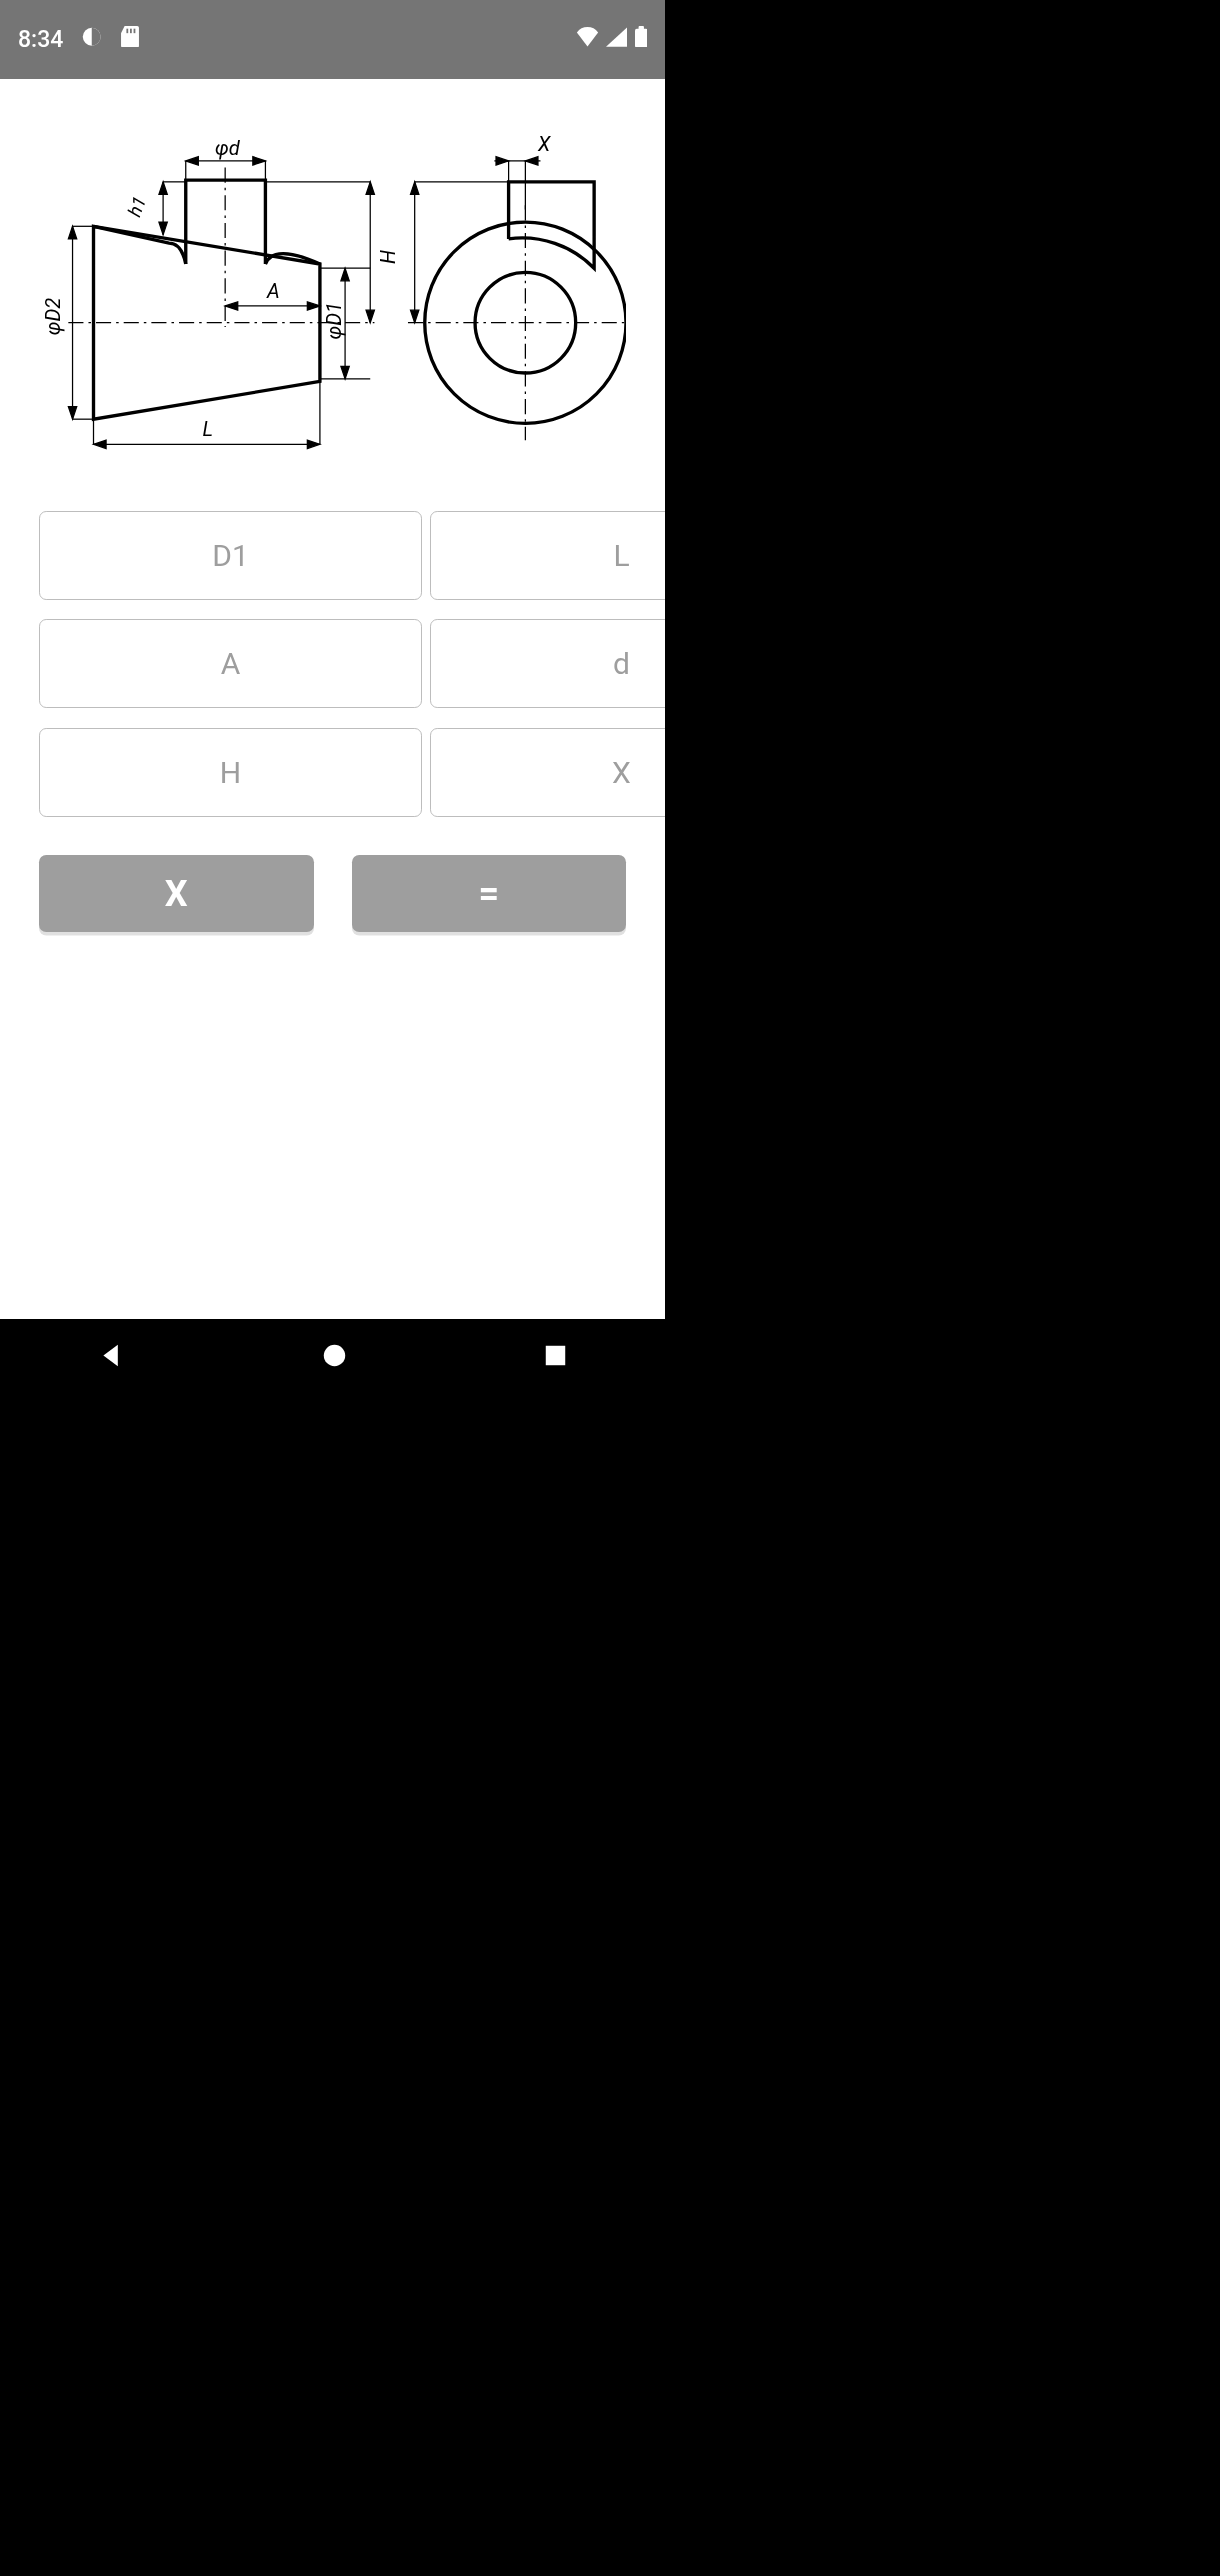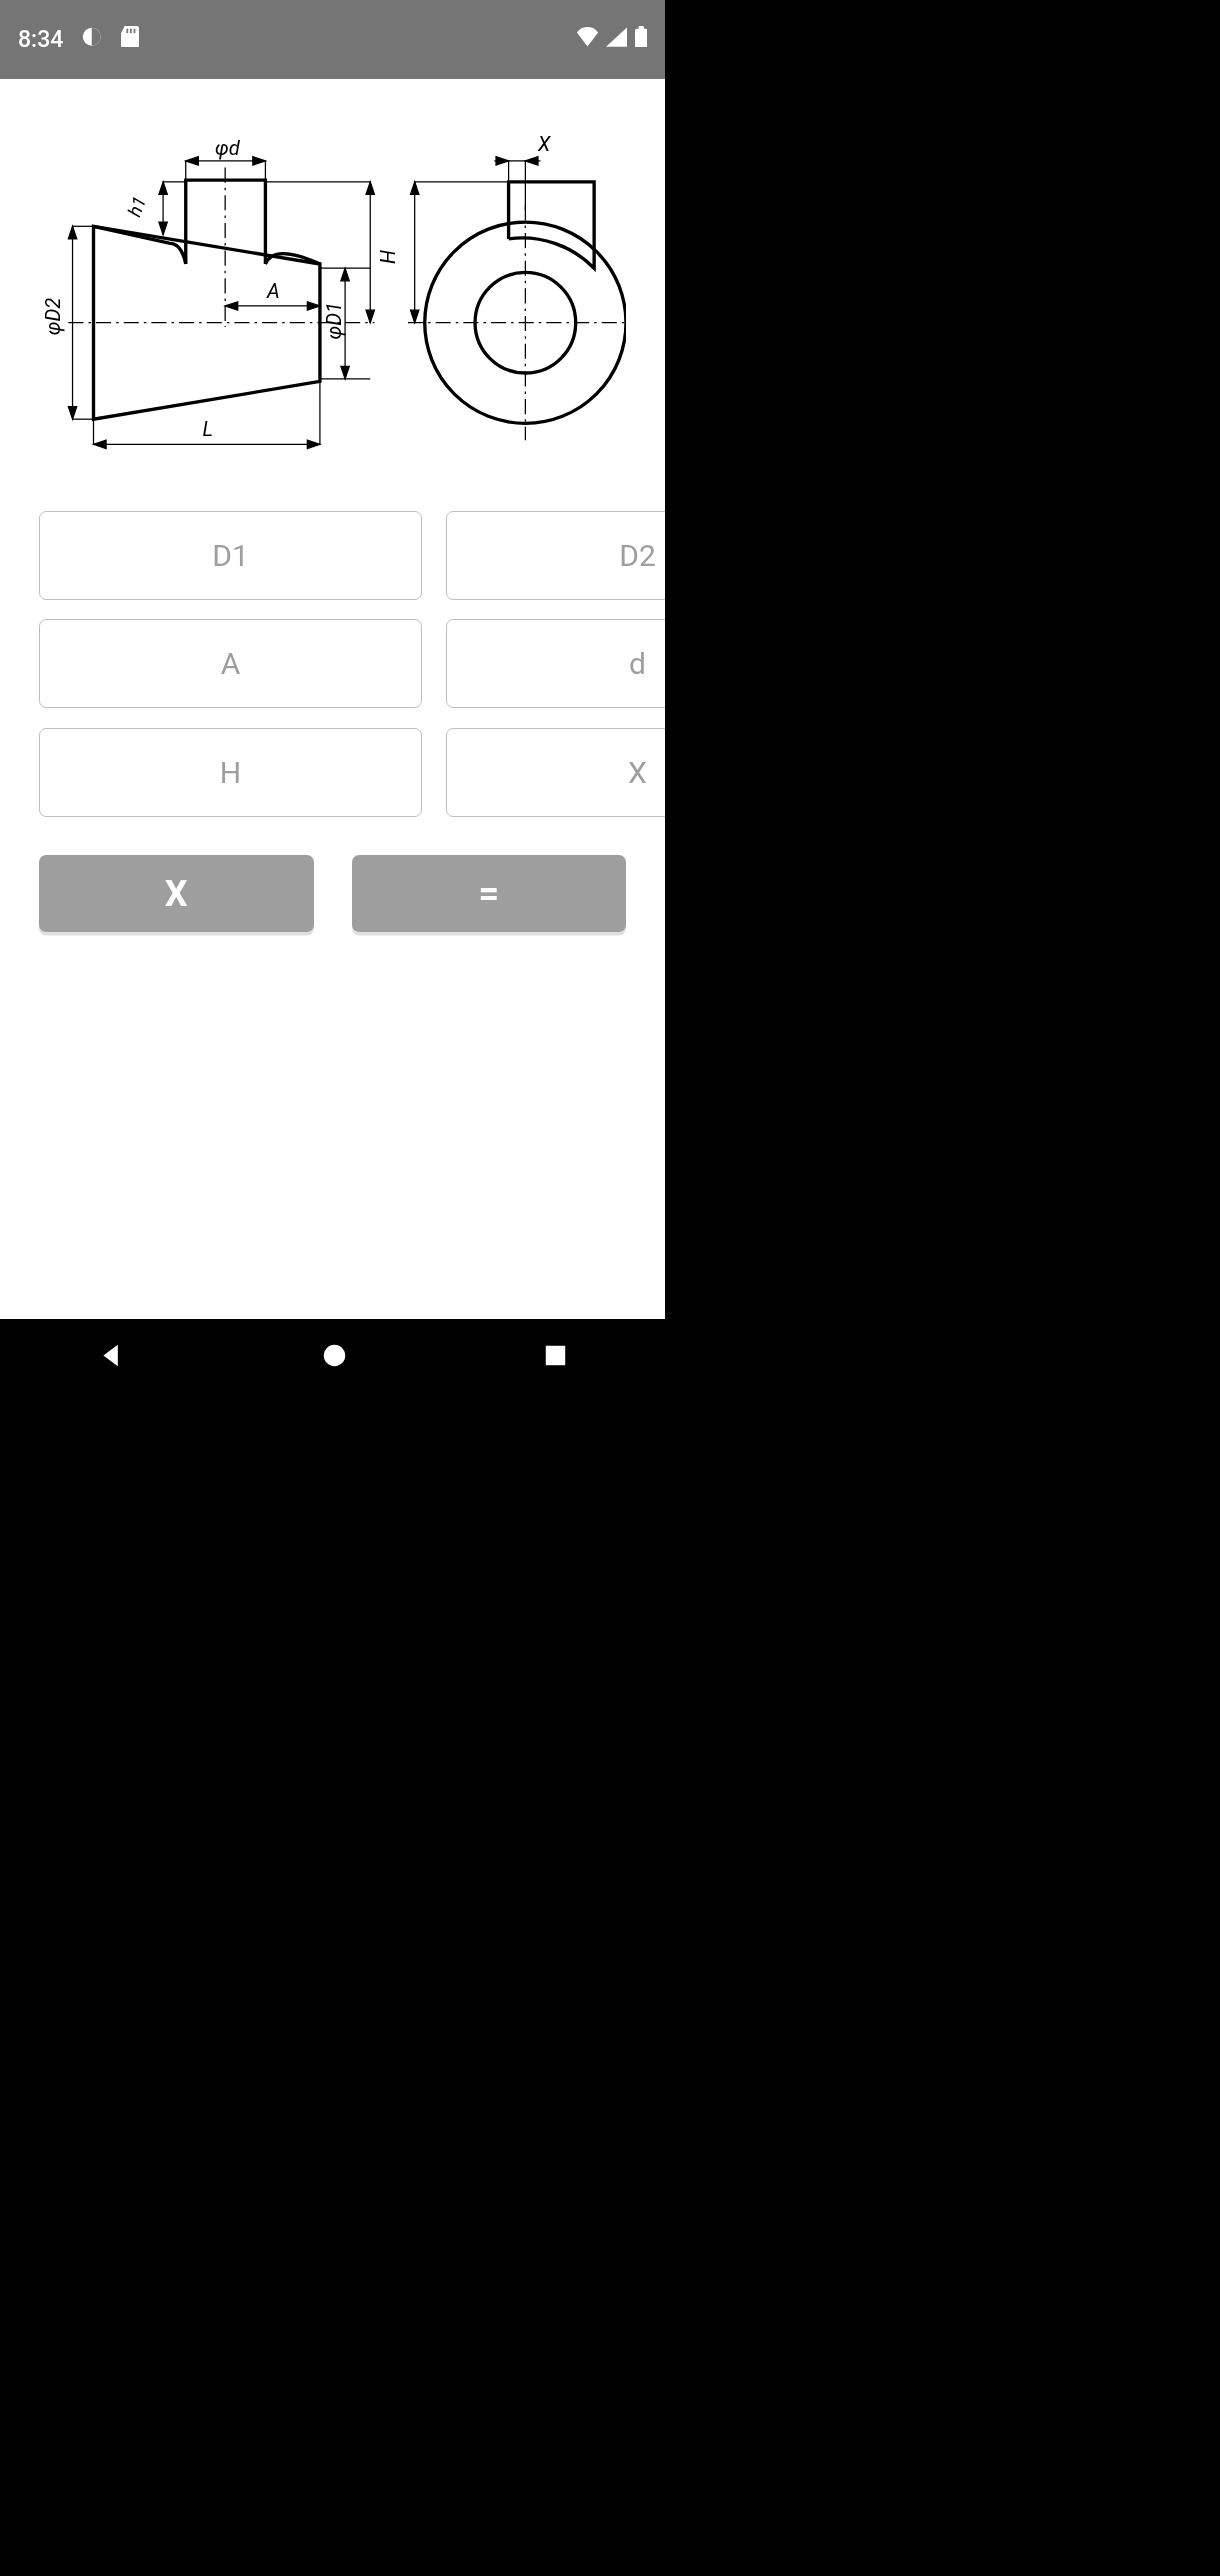--- a/index.html
+++ b/index.html
@@ -3,21 +3,21 @@
   <meta charset="utf-8">
   <style>
     * { margin:0; padding:0; box-sizing:border-box; font-family:Roboto,Arial,sans-serif; }
     html,body { width:665px; height:1394px; background:#000; }
     .screen { width:665px; height:1394px; background:#fff; position:relative; }
     .statusbar { width:100%; height:79px; background:#757575; color:#fff; display:flex; align-items:center; justify-content:space-between; padding:0 18px; font-size:23px; font-weight:500; }
     .status-left { display:flex; align-items:center; gap:18px; }
     .status-right { display:flex; align-items:center; gap:7.2px; }
     .content { padding:27px 39px 0; }
     .diagram-wrap { width:100%; height:385px; display:flex; justify-content:center; }
-    .row { display:flex; gap:24px; margin-top:19.7px; }
+    .row { display:flex; gap:8px; margin-top:19.7px; }
     .row:first-of-type { margin-top:54px; }
     .input { flex:1; height:89px; border:1.8px solid #bdbdbd; border-radius:7.2px; background:#fff; font-size:30px; color:#9e9e9e; text-align:center; outline:none; }
     .input::placeholder { color:#9e9e9e; }
     .buttons-row { display:flex; gap:38px; margin-top:38px; }
     .btn { flex:1; height:77px; border:none; border-radius:7.2px; background:#9e9e9e; color:#fff; font-size:36px; font-weight:700; box-shadow:0 3.6px 0 rgba(0,0,0,0.12); }
     .navbar { position:absolute; bottom:0; left:0; width:100%; height:75px; background:#000; display:flex; align-items:center; justify-content:space-around; }
   </style>
 </head>
 <body>
 <div class="screen">
@@ -145,21 +145,20 @@
           <line x1="448" y1="77" x2="448" y2="245"></line>
           <polygon points="448,77 443,92 453,92"></polygon>
             <polygon points="448,245 443,230 453,230"></polygon>
           <line x1="448" y1="77" x2="560" y2="77"></line>
         </g>
       </svg>
     </div>
 
     <div class="row">
       <input class="input" placeholder="D1" style="">
-      <input class="input" placeholder="D2" style="">
       <input class="input" placeholder="L" style="">
     </div>
     <div class="row">
       <input class="input" placeholder="A" style="">
       <input class="input" placeholder="d" style="">
     </div>
     <div class="row">
       <input class="input" placeholder="H" style="">
       <input class="input" placeholder="X" style="">
     </div>

